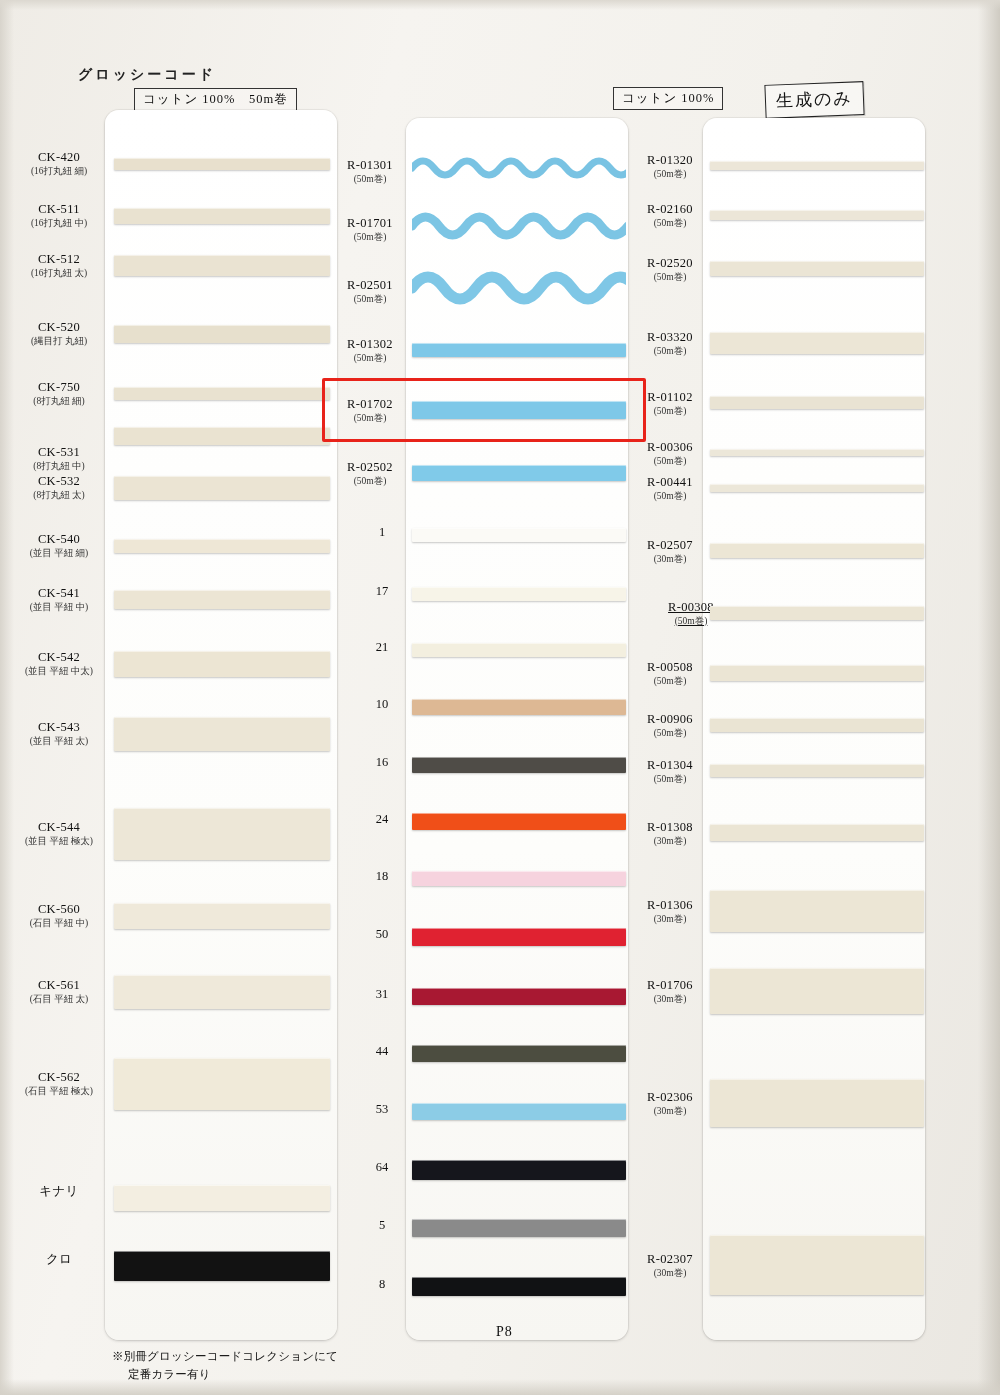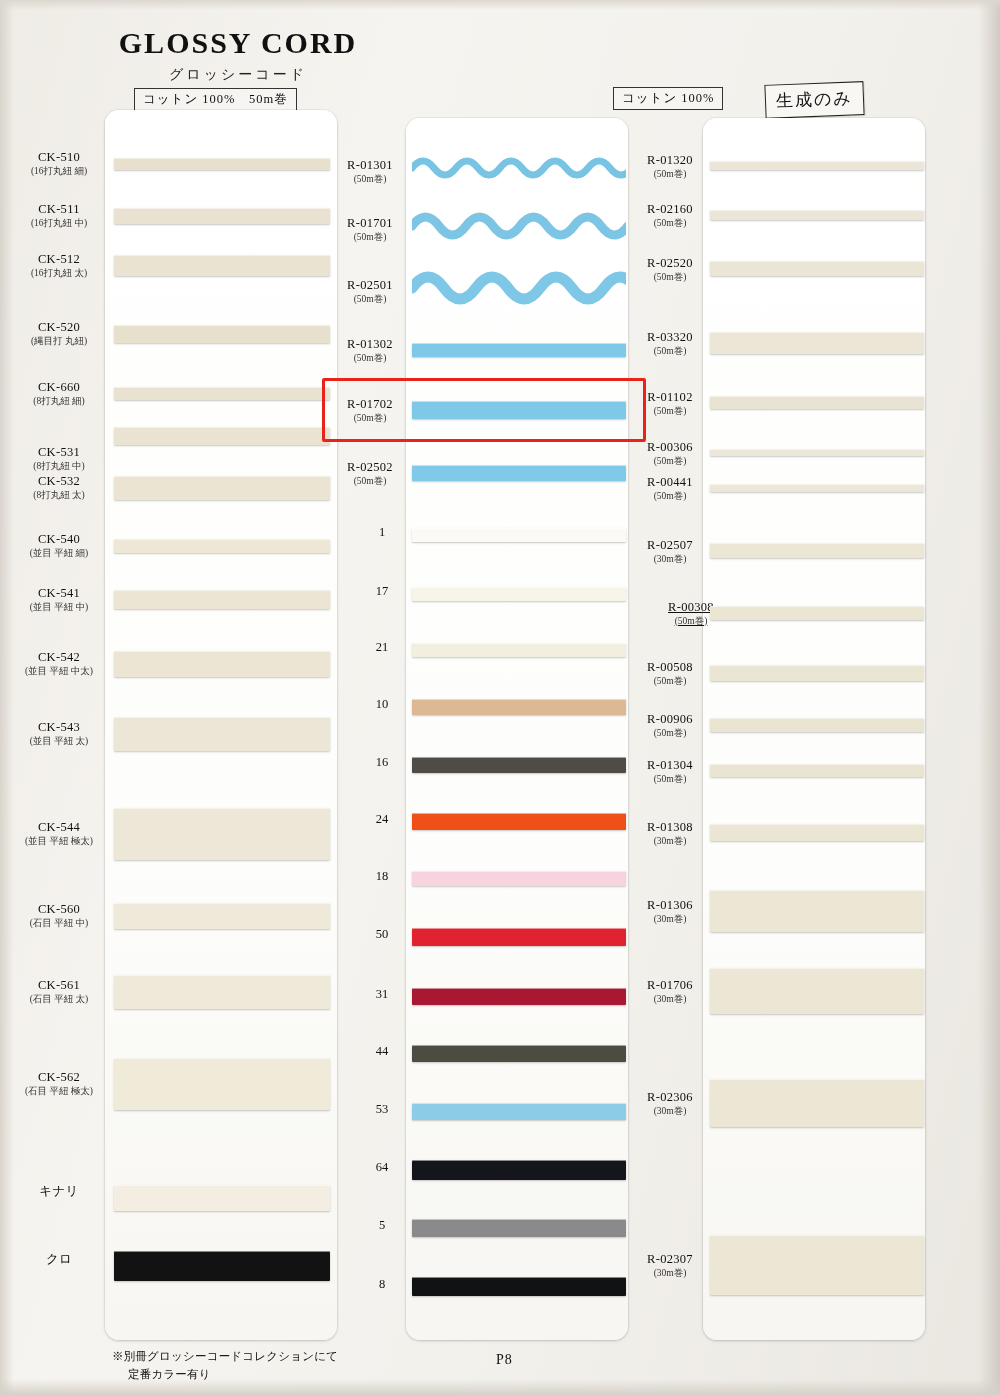--- a/index.html
+++ b/index.html
@@ -145,41 +145,40 @@
 </style>
 </head>
 <body>
 
 <div class="page">
   <div class="edge-left"></div>
   <div class="edge-right"></div>
   <div class="edge-top"></div>
   <div class="edge-bottom"></div>
 
-  <div class="title title-en" style="left:78px;top:26px;width:320px;text-align:center;">GLOSSY CORD</div>
-  <div class="title title-jp" style="left:78px;top:66px;width:320px;text-align:center;">グロッシーコード</div>
+  <div class="title title-jp" style="left:78px;top:66px;width:320px;text-align:left;font-weight:bold;">グロッシーコード</div>
   <div class="spec-box" style="left:134px;top:88px;">コットン 100%　50m巻</div>
 
   <div class="spec-box" style="left:613px;top:87px;">コットン 100%</div>
   <div class="kinari-box" style="left:765px;top:83px;">生成のみ</div>
 
   <div class="panel" style="left:105px;top:110px;width:232px;height:1230px;"></div>
   <div class="panel" style="left:406px;top:118px;width:222px;height:1222px;"></div>
   <div class="panel" style="left:703px;top:118px;width:222px;height:1222px;"></div>
 
   <div id="col1">
-      <div class="code" style="left: 16px; top: 150px; width: 86px;"><span>CK-510</span><span class="sub">(16打丸紐 細)</span></div>
+      <div class="code" style="left: 16px; top: 150px; width: 86px;"><span>CK-420</span><span class="sub">(16打丸紐 細)</span></div>
       <div class="swatch shadowline tex-rope" style="left: 114px; top: 158px; width: 216px; height: 12px; background: rgb(232, 224, 205);"></div>
       <div class="code" style="left: 16px; top: 202px; width: 86px;"><span>CK-511</span><span class="sub">(16打丸紐 中)</span></div>
       <div class="swatch shadowline tex-rope" style="left: 114px; top: 208px; width: 216px; height: 16px; background: rgb(233, 226, 208);"></div>
       <div class="code" style="left: 16px; top: 252px; width: 86px;"><span>CK-512</span><span class="sub">(16打丸紐 太)</span></div>
       <div class="swatch shadowline tex-braid" style="left: 114px; top: 255px; width: 216px; height: 21px; background: rgb(234, 227, 210);"></div>
       <div class="code" style="left: 16px; top: 320px; width: 86px;"><span>CK-520</span><span class="sub">(縄目打 丸紐)</span></div>
       <div class="swatch shadowline tex-rope" style="left: 114px; top: 325px; width: 216px; height: 18px; background: rgb(231, 224, 205);"></div>
-      <div class="code" style="left: 16px; top: 380px; width: 86px;"><span>CK-660</span><span class="sub">(8打丸紐 細)</span></div>
+      <div class="code" style="left: 16px; top: 380px; width: 86px;"><span>CK-750</span><span class="sub">(8打丸紐 細)</span></div>
       <div class="swatch shadowline tex-braid" style="left: 114px; top: 387px; width: 216px; height: 13px; background: rgb(233, 226, 208);"></div>
       <div class="code" style="left: 16px; top: 422px; width: 86px; margin-top: 23px;"><span>CK-531</span><span class="sub">(8打丸紐 中)</span></div>
       <div class="swatch shadowline tex-braid" style="left: 114px; top: 427px; width: 216px; height: 18px; background: rgb(234, 227, 209);"></div>
       <div class="code" style="left: 16px; top: 474px; width: 86px;"><span>CK-532</span><span class="sub">(8打丸紐 太)</span></div>
       <div class="swatch shadowline tex-braid" style="left: 114px; top: 476px; width: 216px; height: 24px; background: rgb(235, 228, 211);"></div>
       <div class="code" style="left: 16px; top: 532px; width: 86px;"><span>CK-540</span><span class="sub">(並目 平紐 細)</span></div>
       <div class="swatch shadowline tex-flat" style="left: 114px; top: 539px; width: 216px; height: 14px; background: rgb(238, 231, 214);"></div>
       <div class="code" style="left: 16px; top: 586px; width: 86px;"><span>CK-541</span><span class="sub">(並目 平紐 中)</span></div>
       <div class="swatch shadowline tex-flat" style="left: 114px; top: 590px; width: 216px; height: 19px; background: rgb(236, 229, 212);"></div>
       <div class="code" style="left: 16px; top: 650px; width: 86px;"><span>CK-542</span><span class="sub">(並目 平紐 中太)</span></div>
@@ -283,14 +282,14 @@
       <div class="code" style="left: 632px; top: 1090px; width: 76px;"><span>R-02306</span><span class="sub">(30m巻)</span></div>
       <div class="swatch shadowline tex-braid" style="left: 710px; top: 1079px; width: 214px; height: 48px; background: rgb(236, 230, 213);"></div>
       <div class="code" style="left: 632px; top: 1252px; width: 76px;"><span>R-02307</span><span class="sub">(30m巻)</span></div>
       <div class="swatch shadowline tex-braid" style="left: 710px; top: 1235px; width: 214px; height: 60px; background: rgb(236, 230, 213);"></div>
     </div>
 
   <div class="highlight-box" style="left:322px;top:378px;width:318px;height:58px;"></div>
 
   <div class="footnote" style="left:112px;top:1348px;">※別冊グロッシーコードコレクションにて</div>
   <div class="footnote" style="left:128px;top:1366px;">定番カラー有り</div>
-  <div class="pageno" style="left:496px;top:1352px;">P8</div>
+  <div class="pageno" style="left:496px;top:1324px;">P8</div>
 </div>
 
 </body></html>

